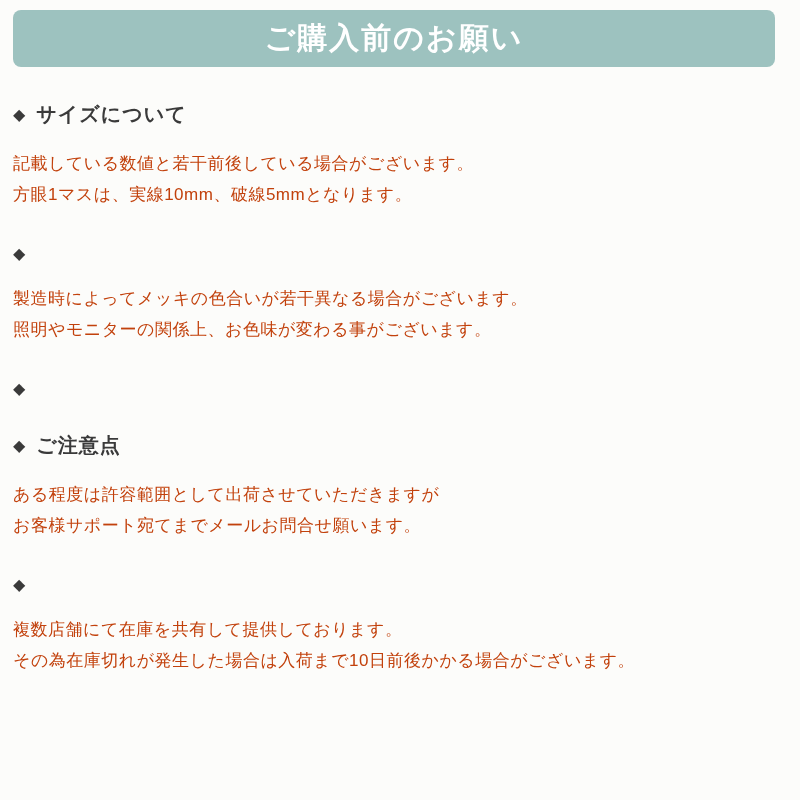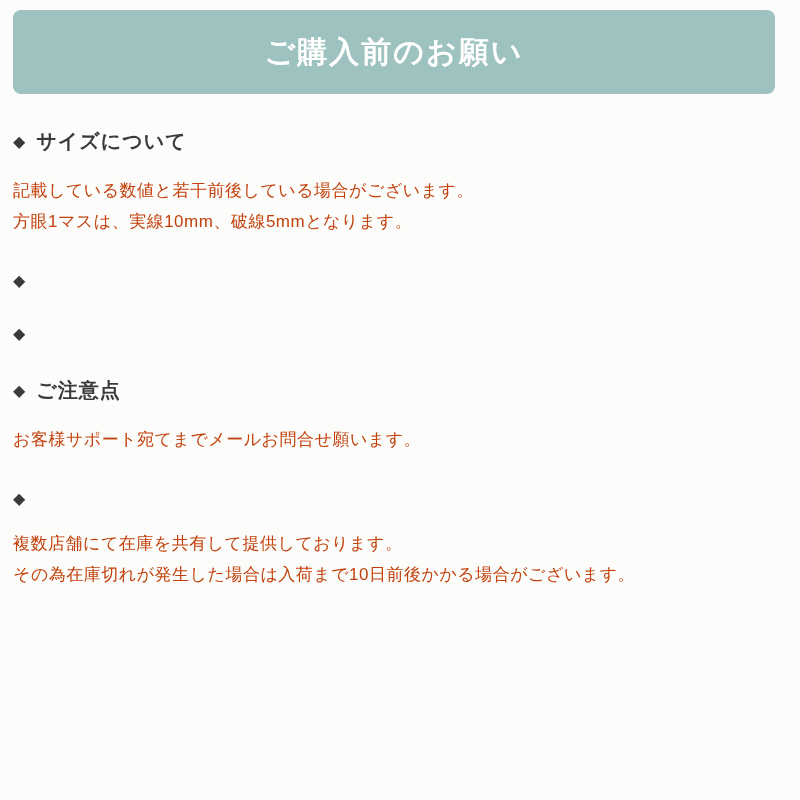--- a/index.html
+++ b/index.html
@@ -11,21 +11,21 @@
     font-family: "Liberation Sans", "DejaVu Sans", sans-serif;
     overflow: hidden;
   }
   .page {
     width: 800px;
     height: 800px;
     box-sizing: border-box;
   }
   .title-bar {
     margin: 10px 25px 0 13px;
-    height: 84px;
+    height: 57px;
     background: #9dc2bf;
     border-radius: 8px;
     display: flex;
     align-items: center;
     justify-content: center;
   }
   .title-bar .title-text {
     color: #ffffff;
     font-size: 30px;
     font-weight: bold;
@@ -79,34 +79,39 @@
       <div class="section-body">
         <div class="body-line">記載している数値と若干前後している場合がございます。</div>
         <div class="body-line">方眼1マスは、実線10mm、破線5mmとなります。</div>
       </div>
     </div>
 
     <div class="section">
       <div class="section-heading">
         <span class="bullet">◆</span>
       </div>
+      <div class="section-body">
+        <div class="body-line">製造時によってメッキの色合いが若干異なる場合がございます。</div>
+        <div class="body-line">照明やモニターの関係上、お色味が変わる事がございます。</div>
+      </div>
     </div>
 
     <div class="section">
       <div class="section-heading">
         <span class="bullet">◆</span>
       </div>
     </div>
 
     <div class="section">
       <div class="section-heading">
         <span class="bullet">◆</span>
         <span>ご注意点</span>
       </div>
       <div class="section-body">
+        <div class="body-line">ある程度は許容範囲として出荷させていただきますが</div>
         <div class="body-line">お客様サポート宛てまでメールお問合せ願います。</div>
       </div>
     </div>
 
     <div class="section">
       <div class="section-heading">
         <span class="bullet">◆</span>
       </div>
       <div class="section-body">
         <div class="body-line">複数店舗にて在庫を共有して提供しております。</div>

